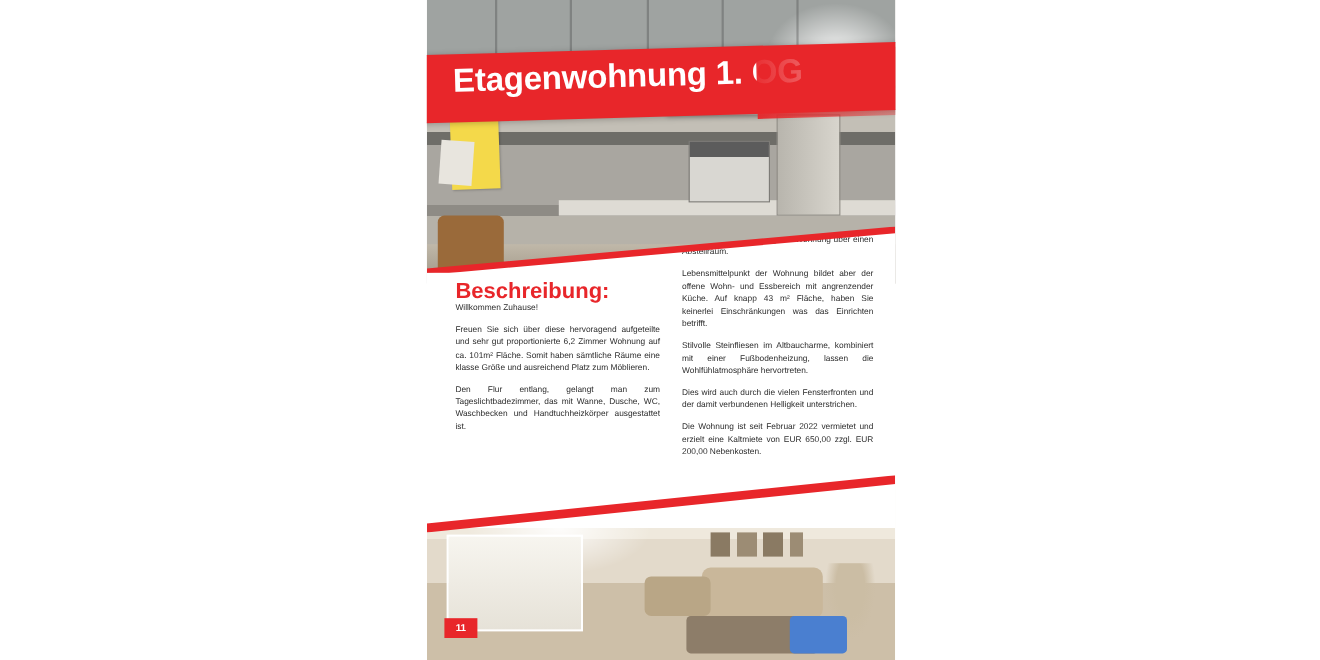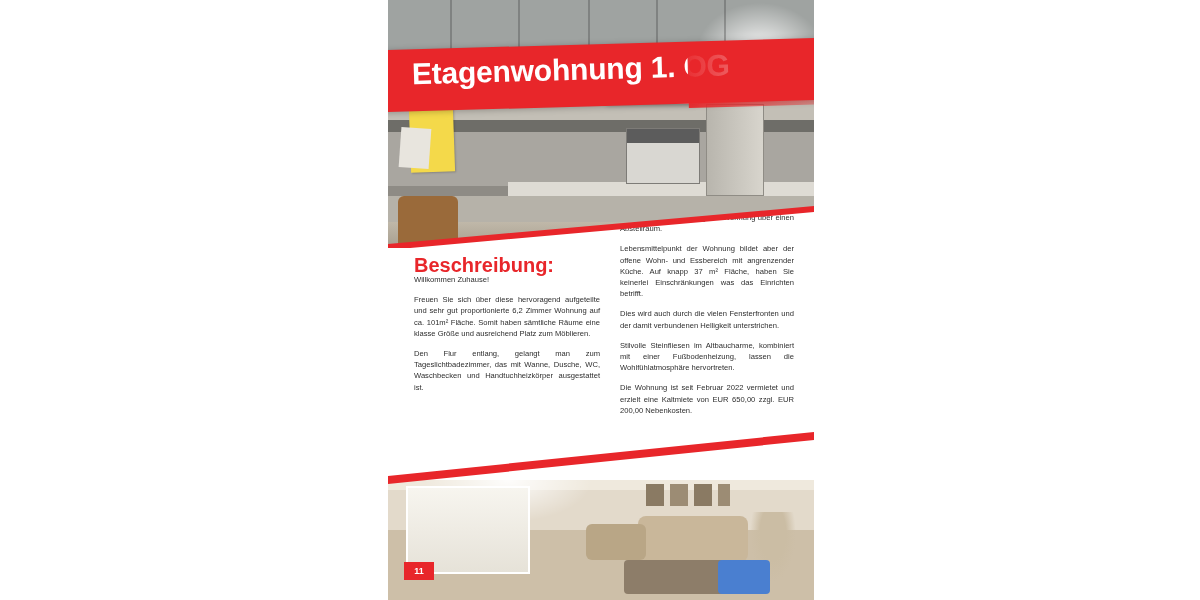--- a/index.html
+++ b/index.html
@@ -329,23 +329,23 @@
       <div class="heading">Beschreibung:</div>
 
       <div class="col col-left">
         <p>Willkommen Zuhause!</p>
         <p>Freuen Sie sich über diese hervoragend aufgeteilte und sehr gut proportionierte 6,2 Zimmer Wohnung auf ca. 101m² Fläche. Somit haben sämtliche Räume eine klasse Größe und ausreichend Platz zum Möblieren.</p>
         <p>Den Flur entlang, gelangt man zum Tageslichtbadezimmer, das mit Wanne, Dusche, WC, Waschbecken und Handtuchheizkörper ausgestattet ist.</p>
       </div>
 
       <div class="col col-right">
         <p>Gegenüberliegend verfügt die Wohnung über einen Abstellraum.</p>
-        <p>Lebensmittelpunkt der Wohnung bildet aber der offene Wohn- und Essbereich mit angrenzender Küche. Auf knapp 37 m² Fläche, haben Sie keinerlei Einschränkungen was das Einrichten betrifft.</p>
+        <p>Lebensmittelpunkt der Wohnung bildet aber der offene Wohn- und Essbereich mit angrenzender Küche. Auf knapp 43 m² Fläche, haben Sie keinerlei Einschränkungen was das Einrichten betrifft.</p>
+        <p>Stilvolle Steinfliesen im Altbaucharme, kombiniert mit einer Fußbodenheizung, lassen die Wohlfühlatmosphäre hervortreten.</p>
         <p>Dies wird auch durch die vielen Fensterfronten und der damit verbundenen Helligkeit unterstrichen.</p>
-        <p>Stilvolle Steinfliesen im Altbaucharme, kombiniert mit einer Fußbodenheizung, lassen die Wohlfühlatmosphäre hervortreten.</p>
         <p>Die Wohnung ist seit Februar 2022 vermietet und erzielt eine Kaltmiete von EUR 650,00 zzgl. EUR 200,00 Nebenkosten.</p>
       </div>
     </div>
 
     <div class="diag-bottom"></div>
 
     <div class="photo-bottom">
       <div class="living">
         <div class="window"></div>
         <div class="frames"></div>

